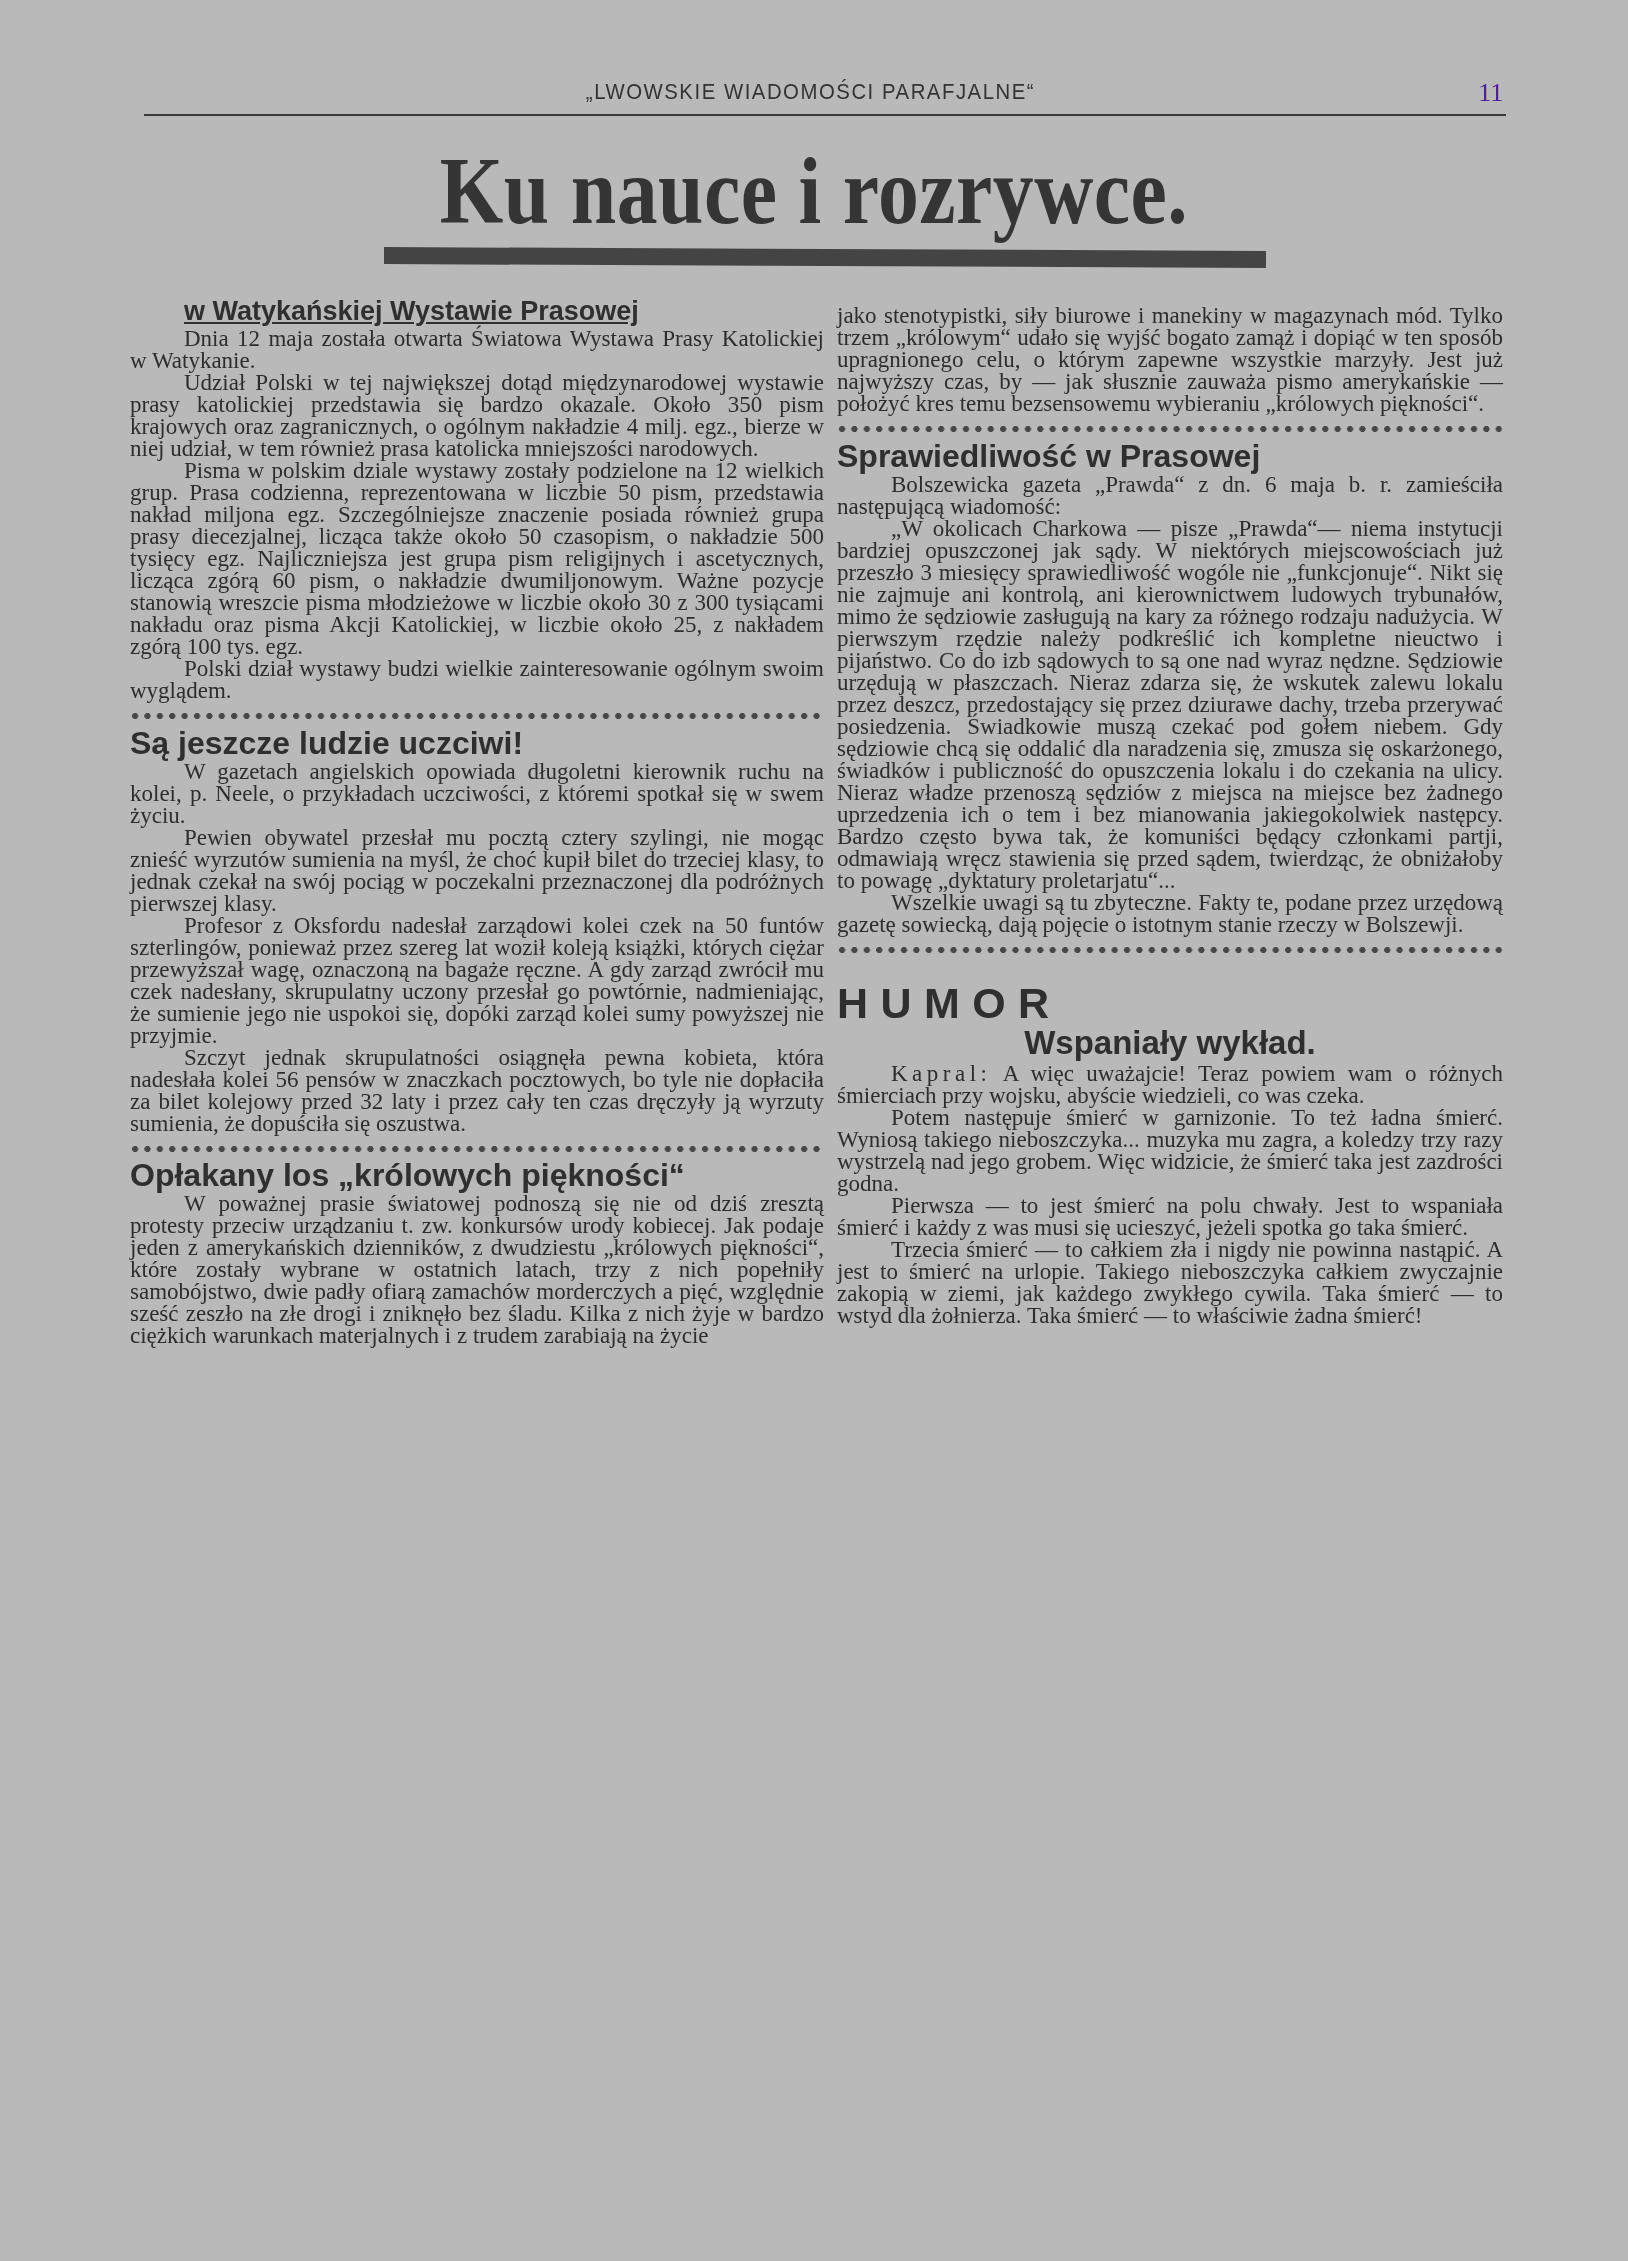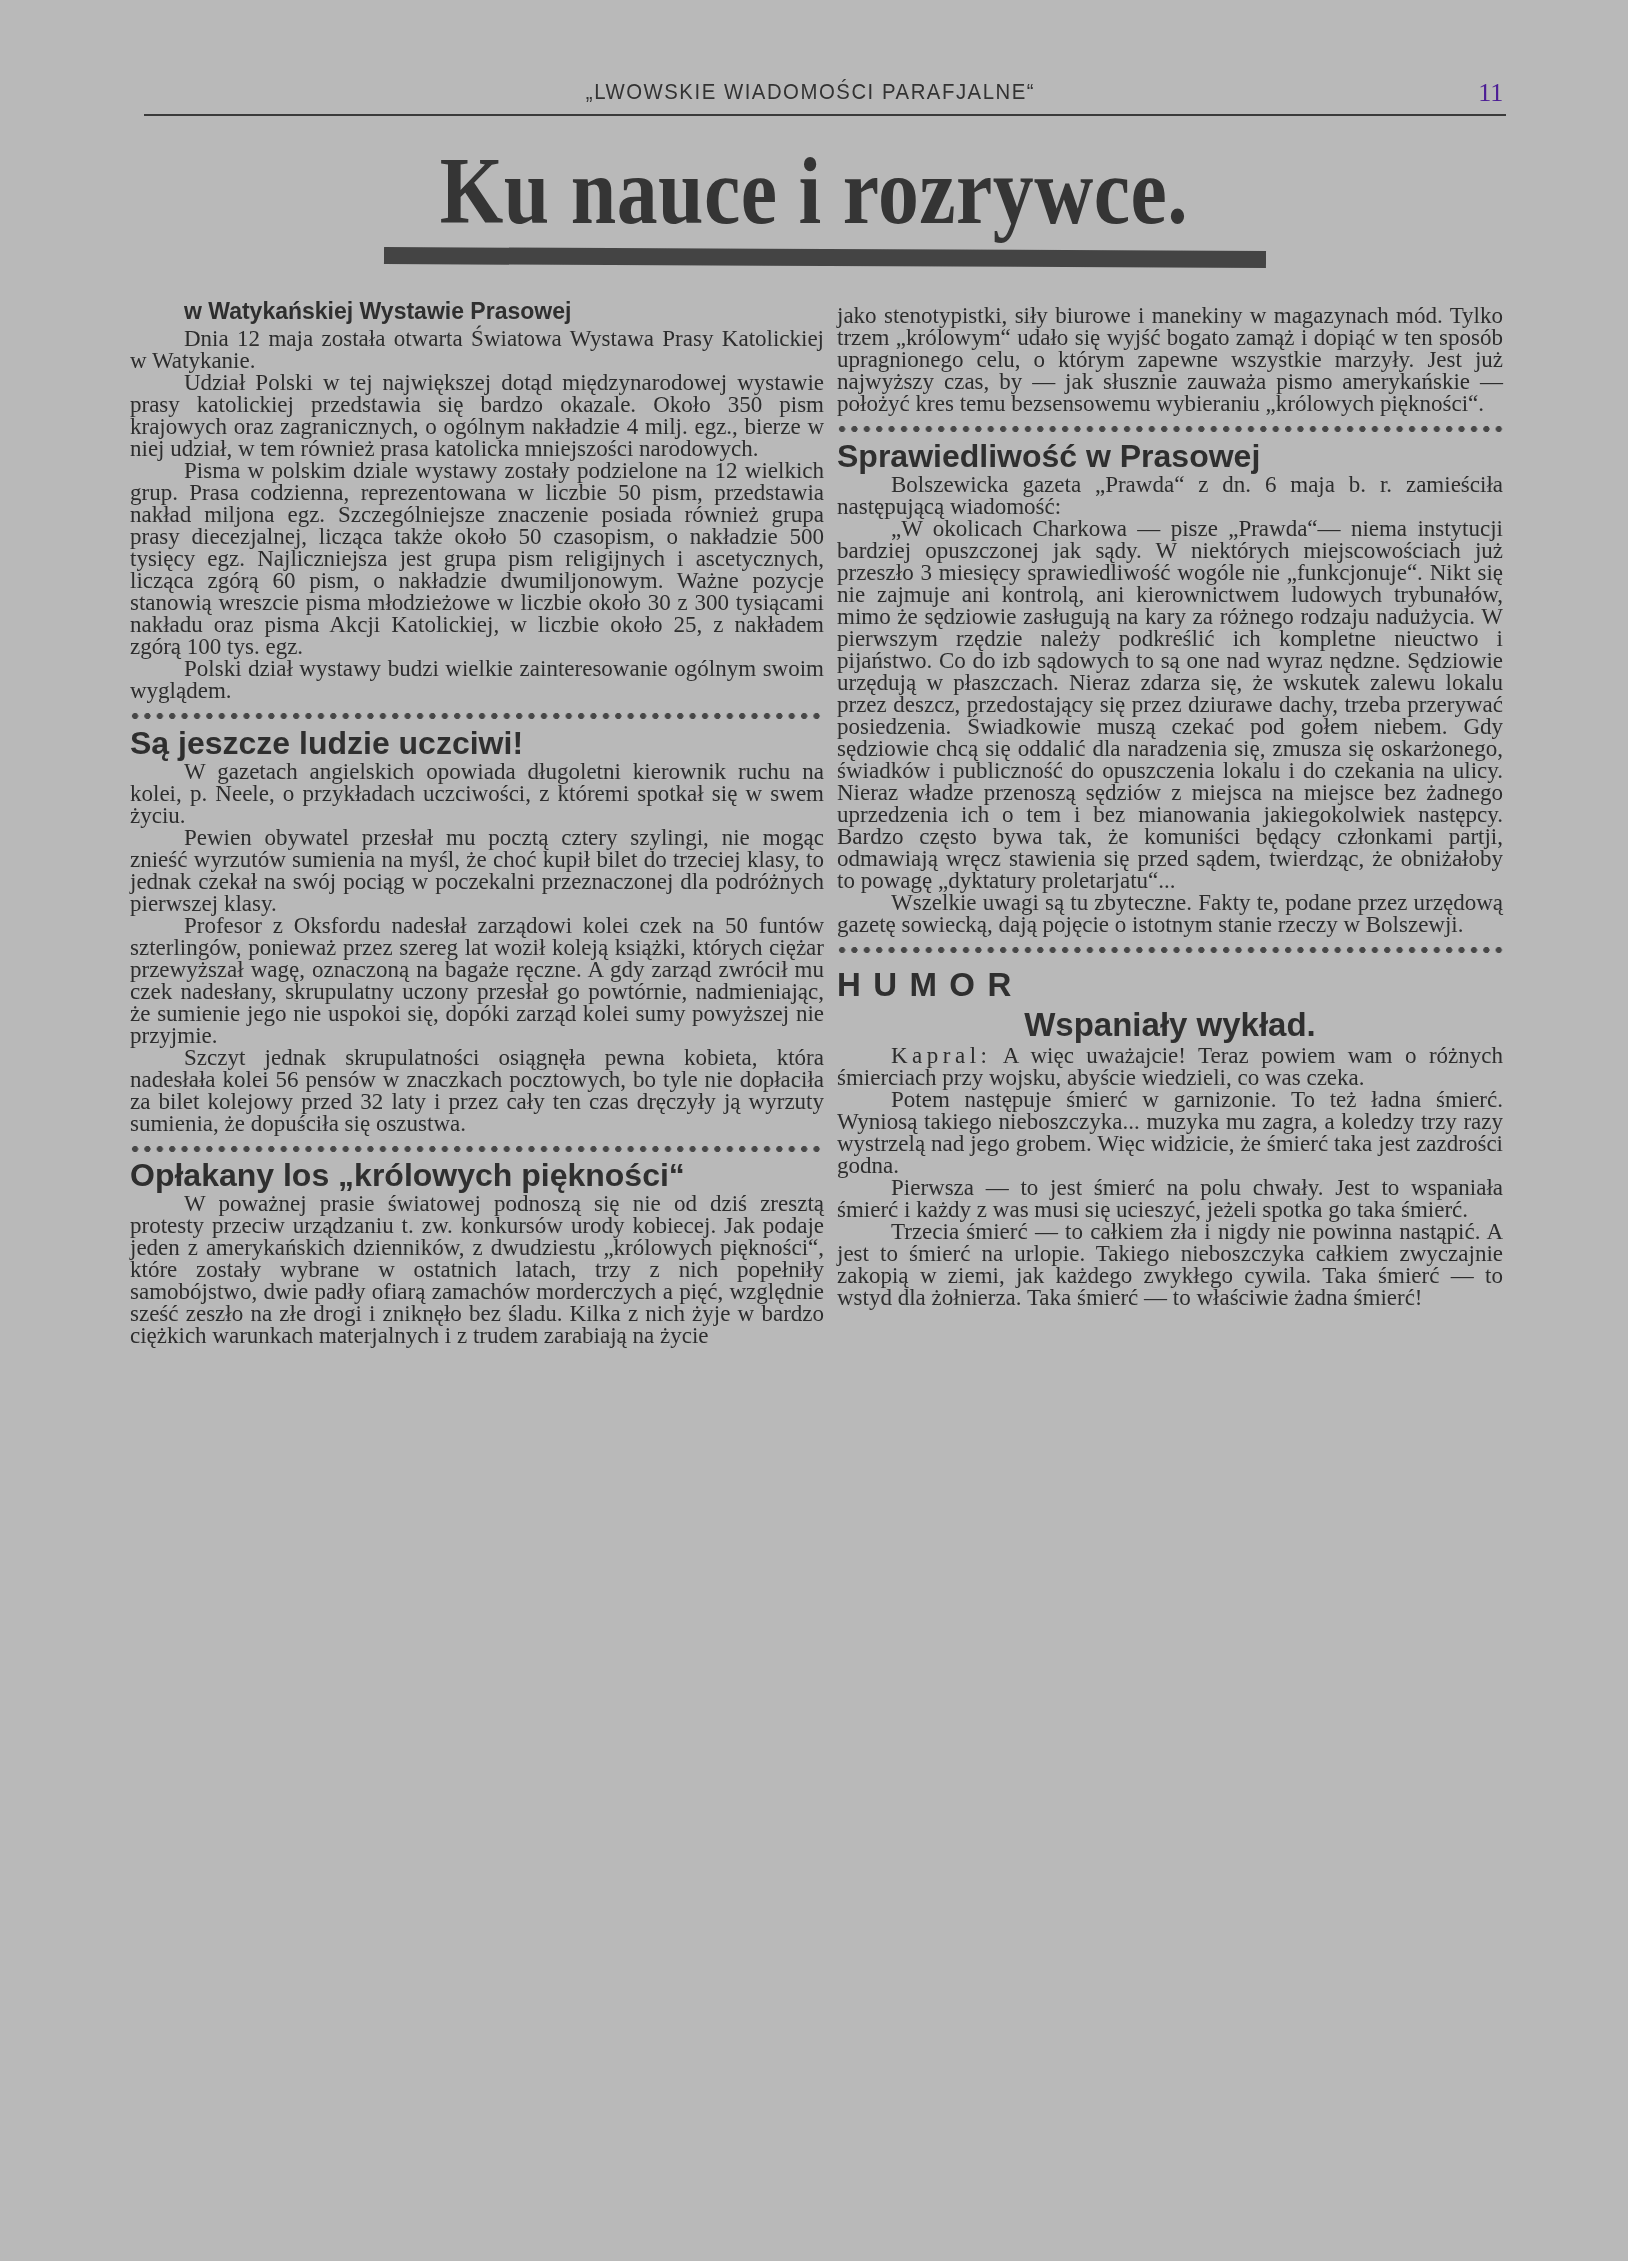--- a/index.html
+++ b/index.html
@@ -37,22 +37,22 @@
     position: absolute; top: 294px; font-size: 23px; line-height: 22px;
     text-align: justify; color: #2d2d2d;
   }
   .col-left { left: 130px; width: 694px; }
   .col-right { left: 837px; width: 666px; top: 305px; }
   .heading {
     font-family: "Liberation Sans", sans-serif; font-weight: bold; color: #2f2f2f;
     text-align: left;
   }
   .h-big { font-size: 32px; line-height: 35px; }
-  .h-sub { font-size: 23px; line-height: 34px; padding-left: 54px; }
-  .h-humor { font-size: 33px; letter-spacing: 12.4px; line-height: 40px; margin-top: 10px; }
+  .h-sub { font-size: 27px; line-height: 34px; padding-left: 54px; text-decoration: underline; }
+  .h-humor { font-size: 43px; letter-spacing: 12.4px; line-height: 40px; margin-top: 28px; }
   .h-center { text-align: center; font-size: 33px; line-height: 40px; }
   p { margin: 0; text-indent: 54px; }
   p.no-indent { text-indent: 0; }
   .ornament {
     height: 10.2px; margin: 9px 0 4.5px 0;
     background:
       radial-gradient(circle at 5.1px 5.1px, #3a3a3a 2.8px, transparent 3.4px) 0 0 / 12.4px 10.2px repeat-x;
     opacity: 0.9;
   }
   .spaced { letter-spacing: 4.5px; }

